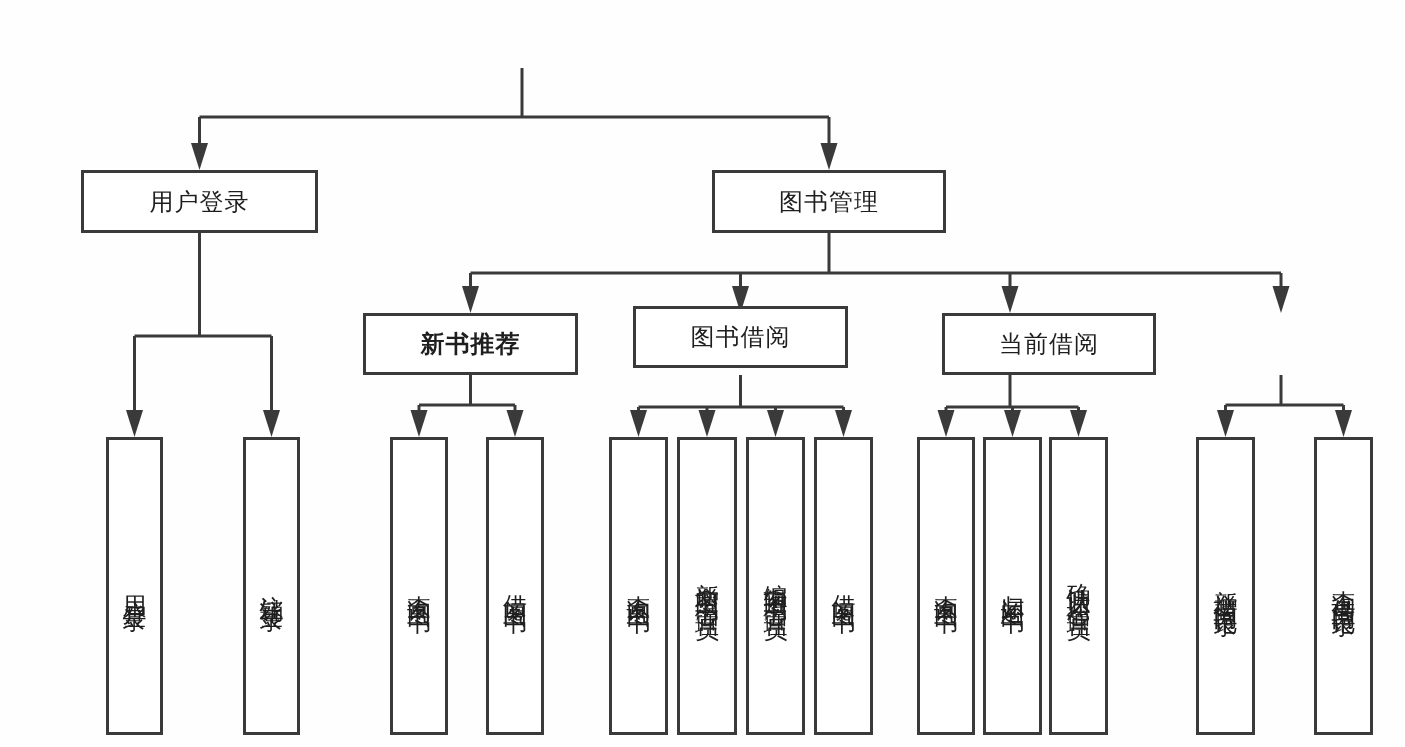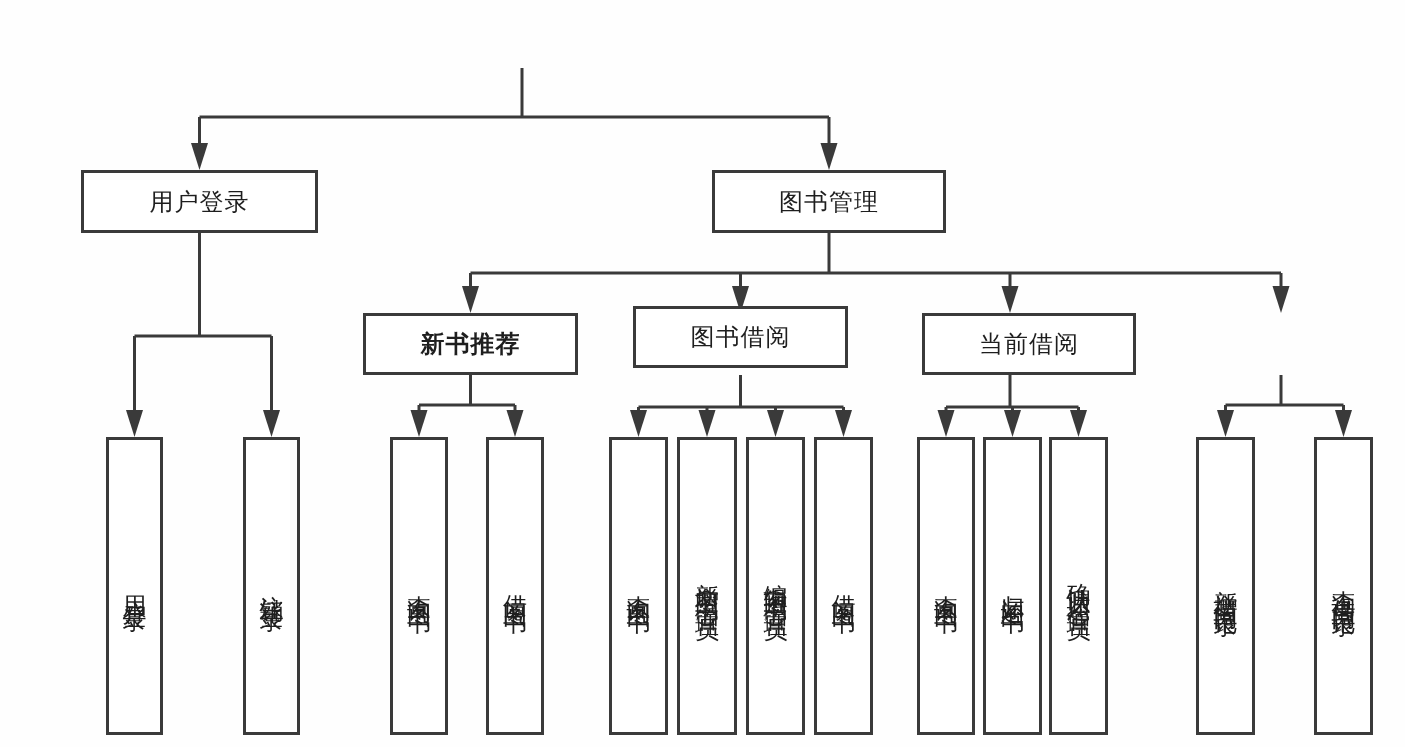--- a/index.html
+++ b/index.html
@@ -107,21 +107,21 @@
       <polygon points="1335,410 1352,410 1343.5,437"></polygon>
     </g>
   </svg>
 
 
   <div class="node hnode" style="left:81px;top:170px;width:237px;height:63px;">用户登录</div>
   <div class="node hnode" style="left:712px;top:170px;width:234px;height:63px;">图书管理</div>
 
   <div class="node hnode" style="left:363px;top:313px;width:215px;height:62px;font-weight:bold;">新书推荐</div>
   <div class="node hnode" style="left:633px;top:295px;width:215px;height:62px;margin-top:11px;">图书借阅</div>
-  <div class="node hnode" style="left:922px;top:313px;width:214px;height:62px;">当前借阅</div>
+  <div class="node hnode" style="left:942px;top:313px;width:214px;height:62px;">当前借阅</div>
 
   <div class="node vnode" style="left:106px;top:437px;width:57px;height:298px;">
     <span>用户登录</span>
   </div>
   <div class="node vnode" style="left:243px;top:437px;width:57px;height:298px;">
     <span>注销登录</span>
   </div>
 
   <div class="node vnode" style="left:390px;top:437px;width:58px;height:298px;">
     <span>查询图书</span>

